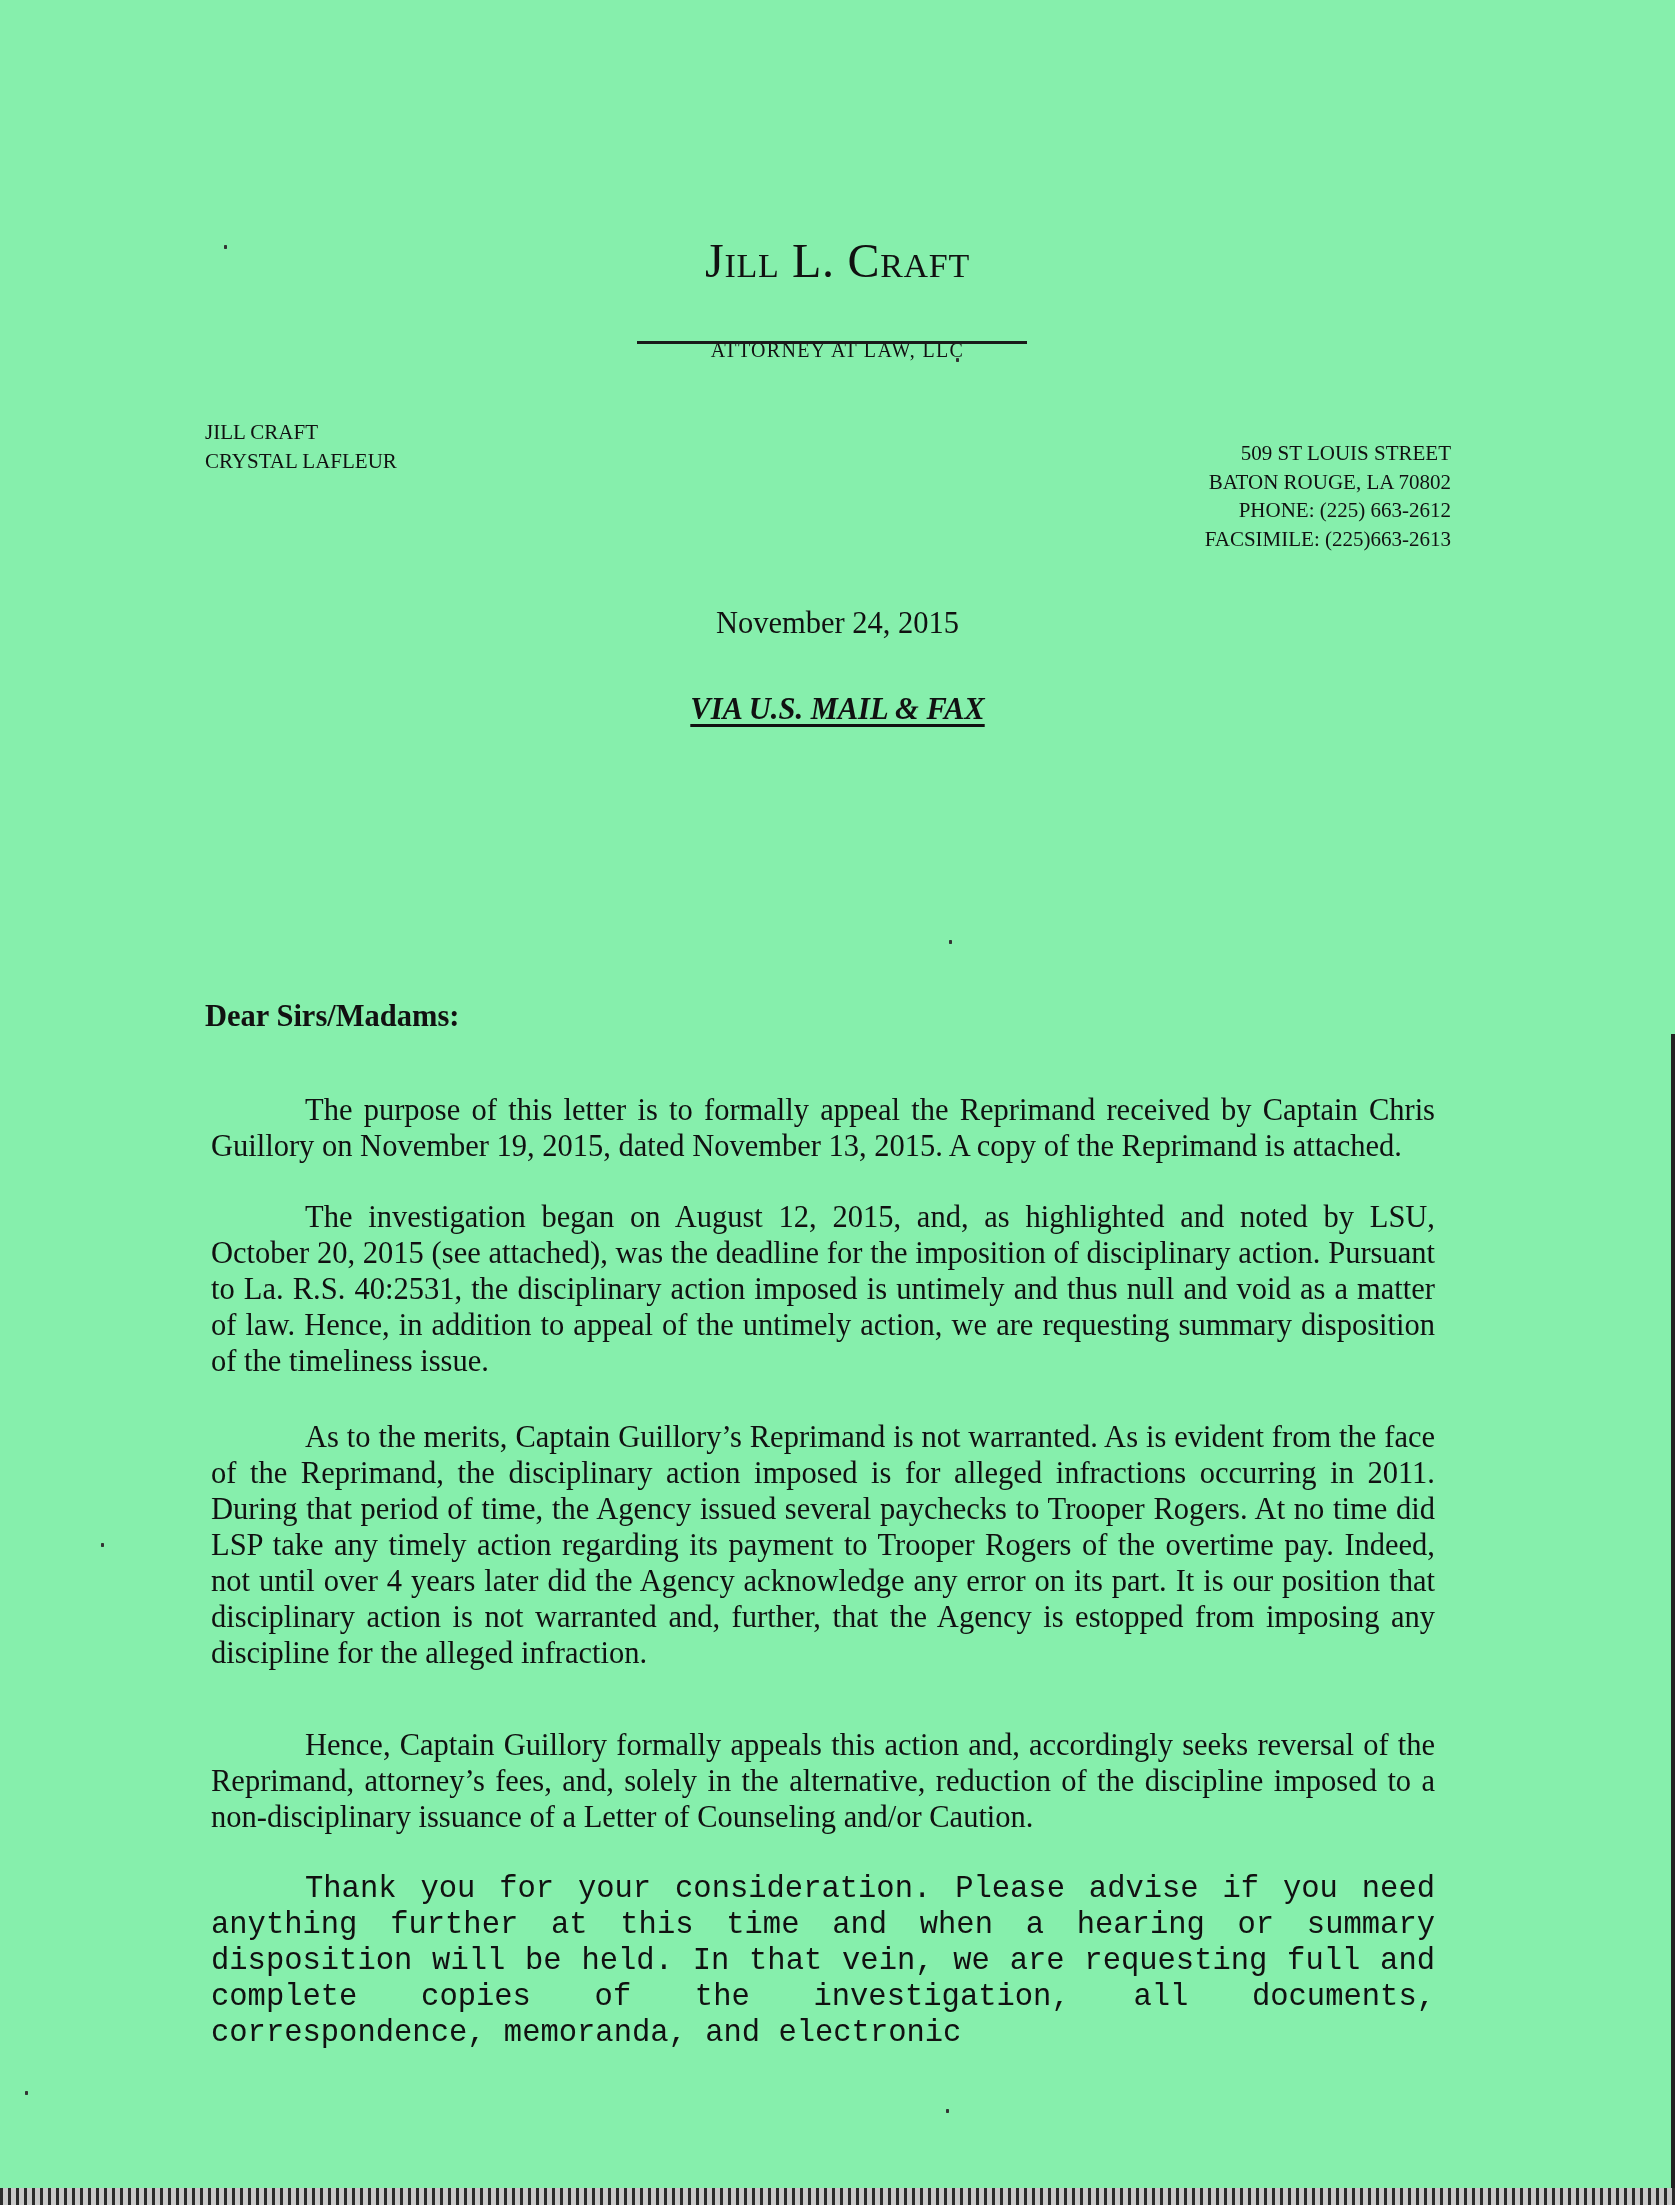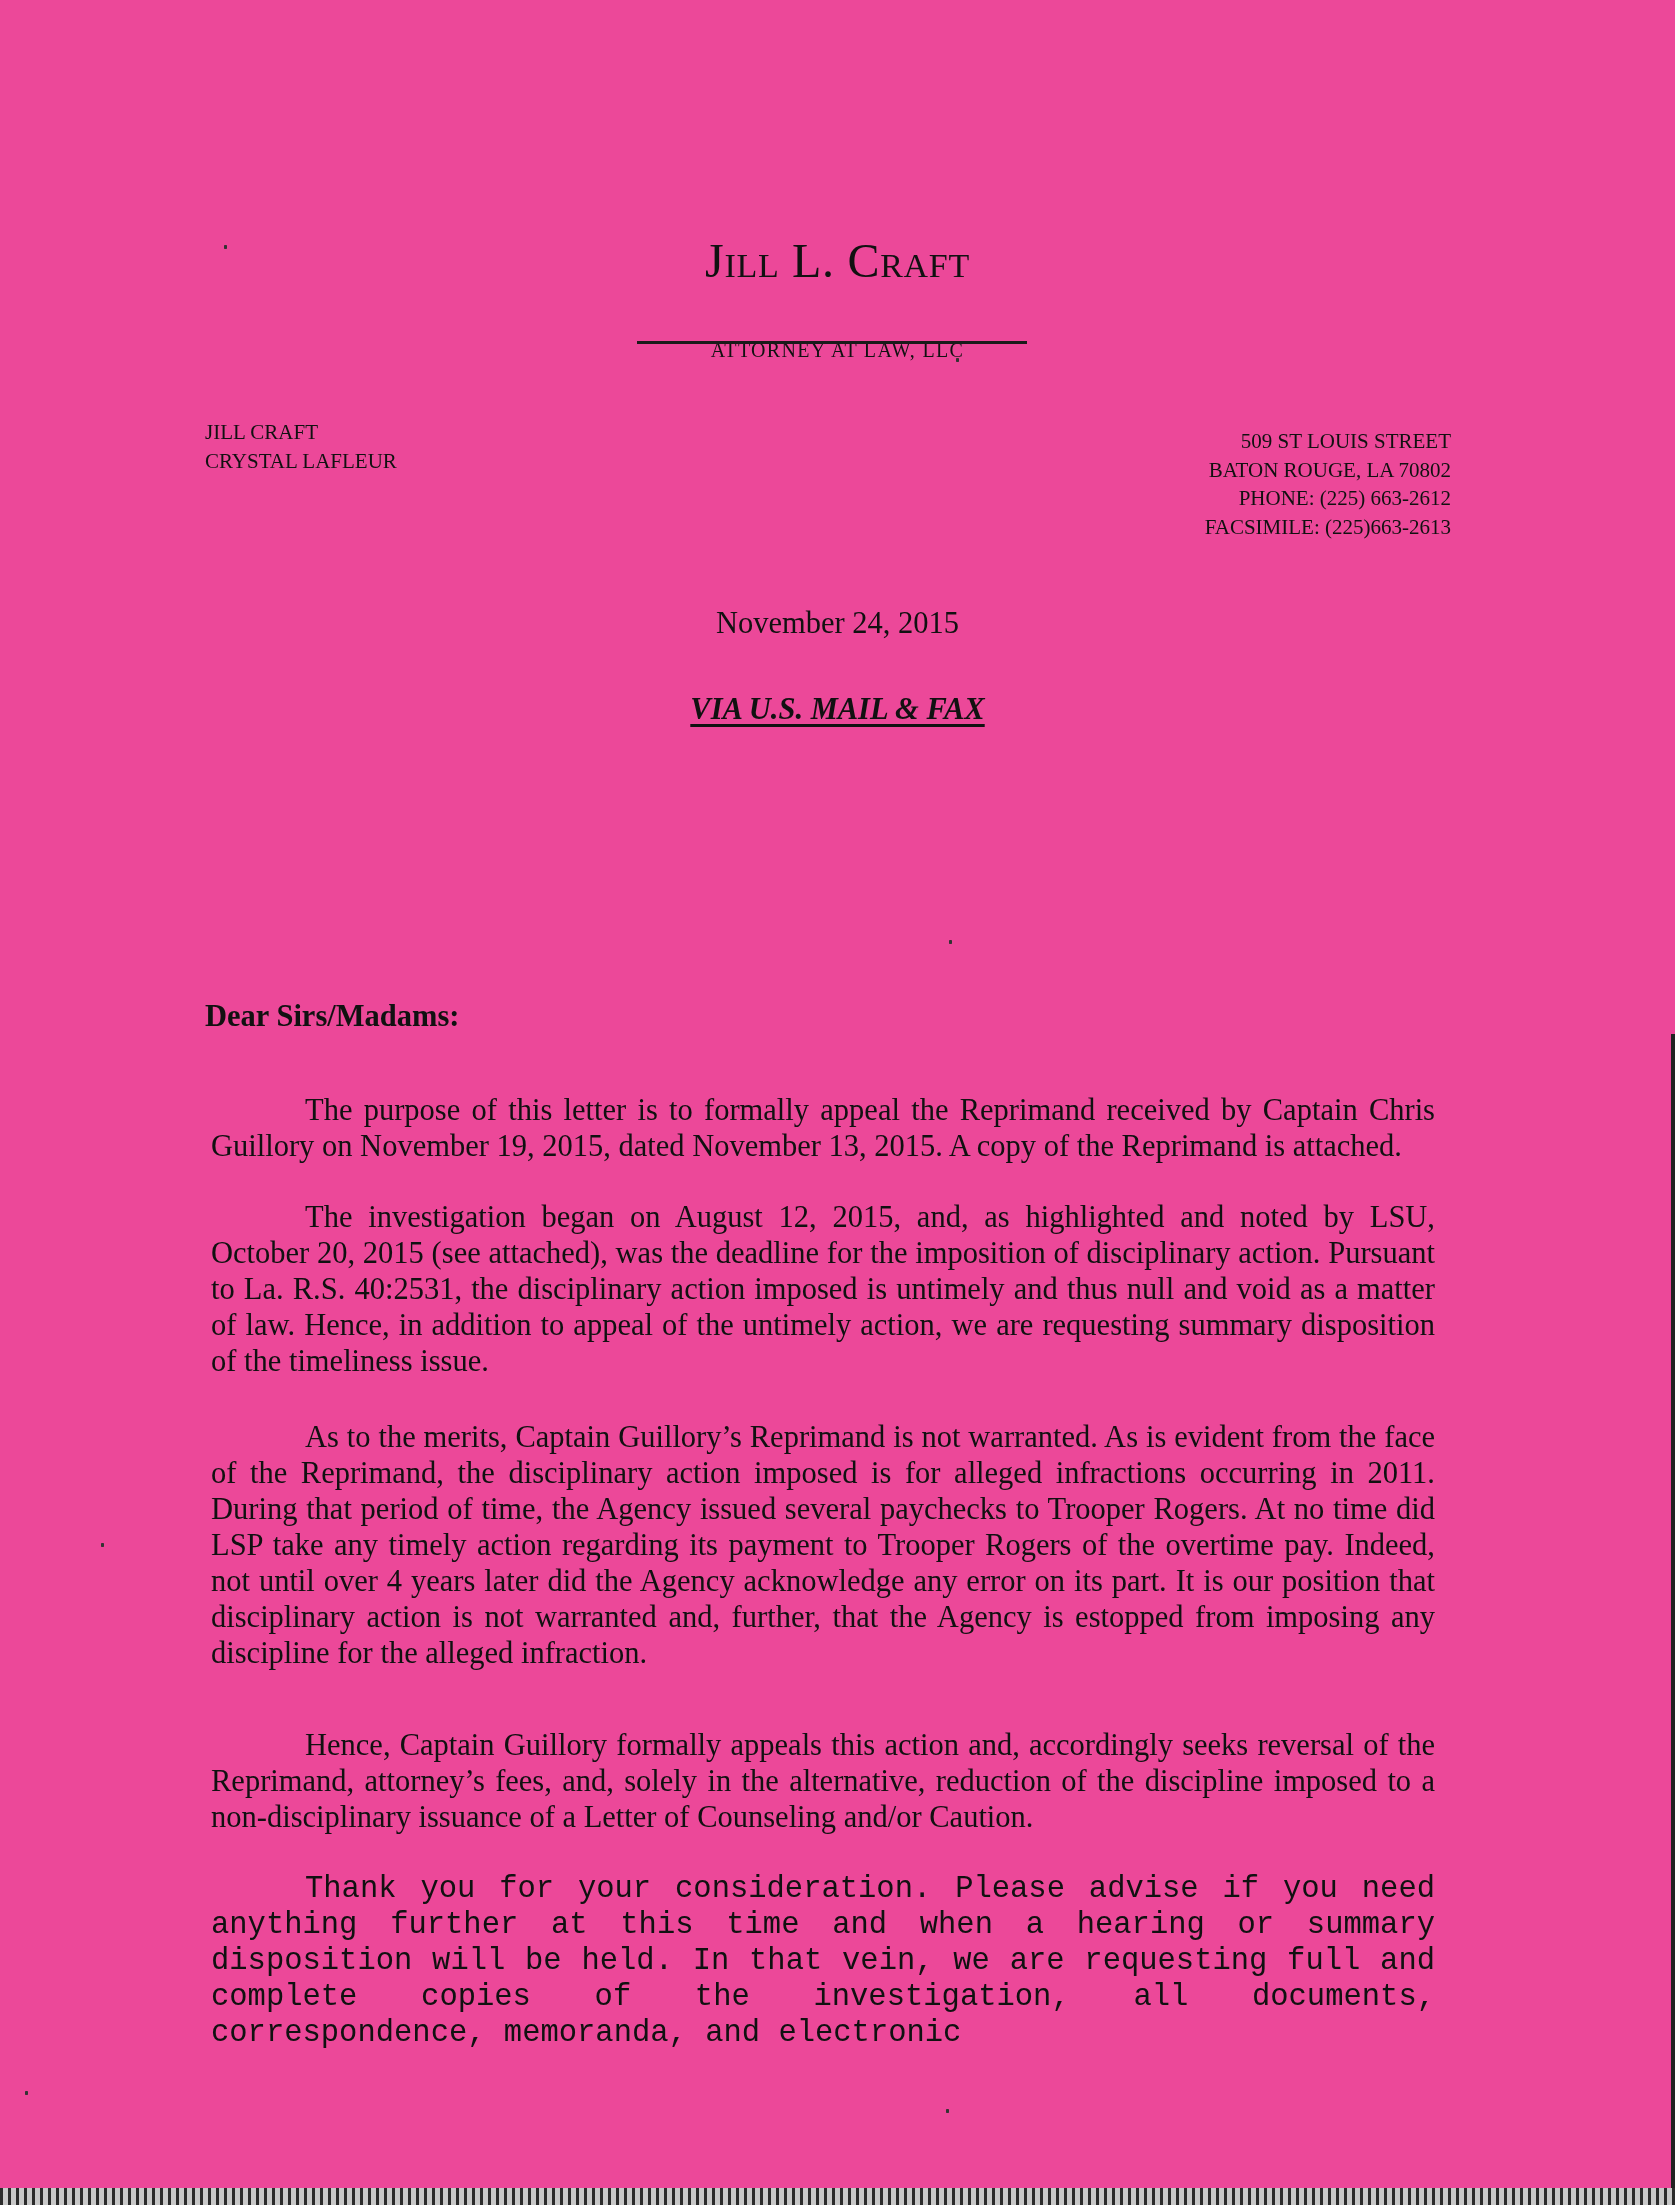--- a/index.html
+++ b/index.html
@@ -1,27 +1,27 @@
 <!DOCTYPE html>
 <html style="font-size:10.6px"><head>
 <meta charset="utf-8">
 <style>
   html, body { margin: 0; padding: 0; background: #ffffff; }
   body { width: 1675px; height: 2205px; position: relative; overflow: hidden; color: #111111; }
-  .page { position: absolute; left: 0; top: 0; width: 1675px; height: 2205px; background: #ec4899; }
+  .page { position: absolute; left: 0; top: 0; width: 1675px; height: 2205px; background: #86efac; }
   .serif { font-family: "Liberation Serif", "DejaVu Serif", serif; }
   .slab { font-family: Liberation Serif, serif; margin-top: 47px; }
 
   
   .lh-name { position: absolute; left: 0; width: 1675px; top: 233px; text-align: center; font-size: 48px; letter-spacing: 0.7px; font-variant: small-caps; }
   .lh-sub { position: absolute; left: 0; width: 1675px; top: 292px; text-align: center; font-size: 20px; letter-spacing: 1.3px; }
   .lh-rule { position: absolute; left: 637px; top: 341px; width: 390px; height: 3.3px; background: #1a1a1a; }
 
   .lh-left { position: absolute; left: 205px; top: 371px; font-size: 21px; line-height: 29px; }
-  .lh-right { position: absolute; right: 224px; top: 380px; font-size: 21px; line-height: 28.5px; text-align: right; }
+  .lh-right { position: absolute; right: 224px; top: 392px; font-size: 21px; line-height: 28.5px; text-align: right; }
 
   
   .date { position: absolute; left: 0; width: 1675px; top: 606px; text-align: center; font-size: 30.5px; }
   .via { position: absolute; left: 0; width: 1675px; top: 683px; text-align: center; font-size: 30.5px; font-style: italic; font-weight: bold; margin-top: 9px; }
   .via span { text-decoration: underline; text-decoration-thickness: 2.7px; text-underline-offset: 5.3px; }
 
   
   .recipient { position: absolute; left: 205px; top: 761px; font-size: 30.5px; line-height: 38px; }
   .re { position: absolute; left: 300px; top: 922px; font-size: 30.5px; }
   .salutation { position: absolute; left: 205px; top: 999px; font-size: 30.5px; font-weight: bold; }

